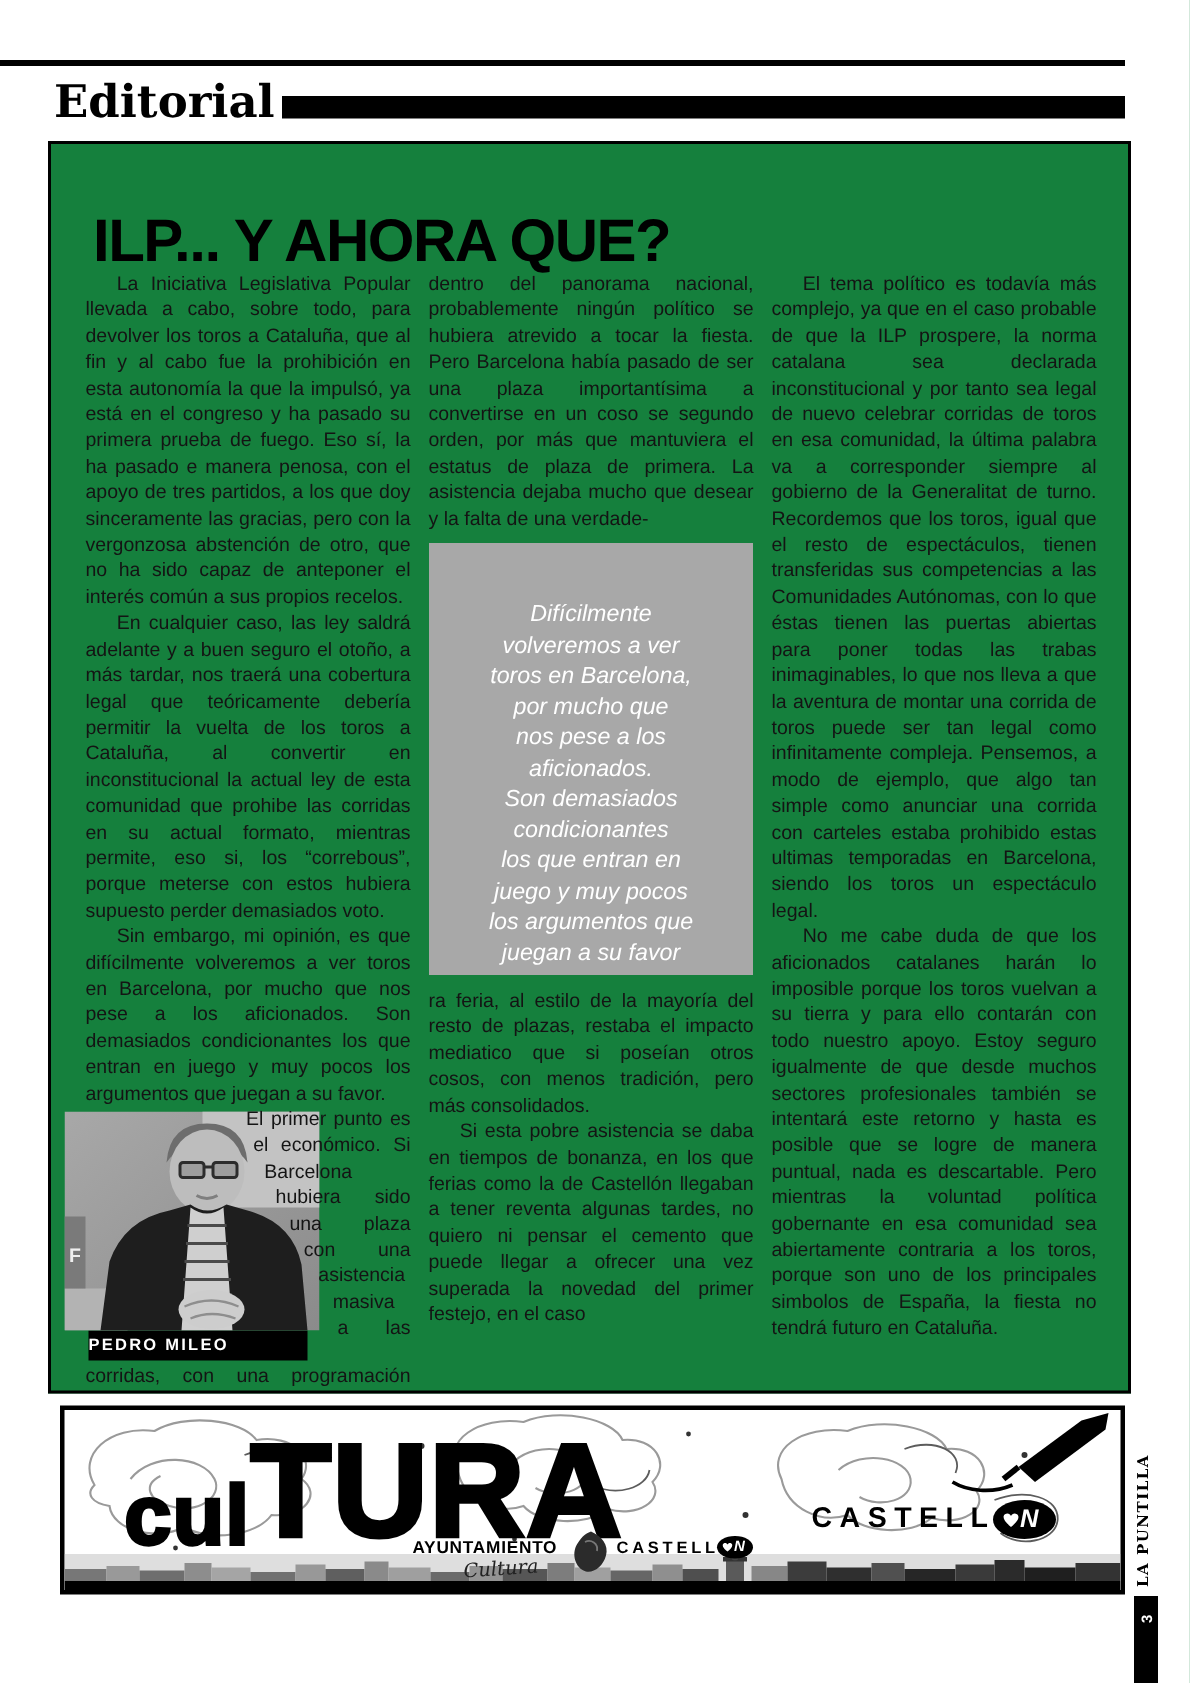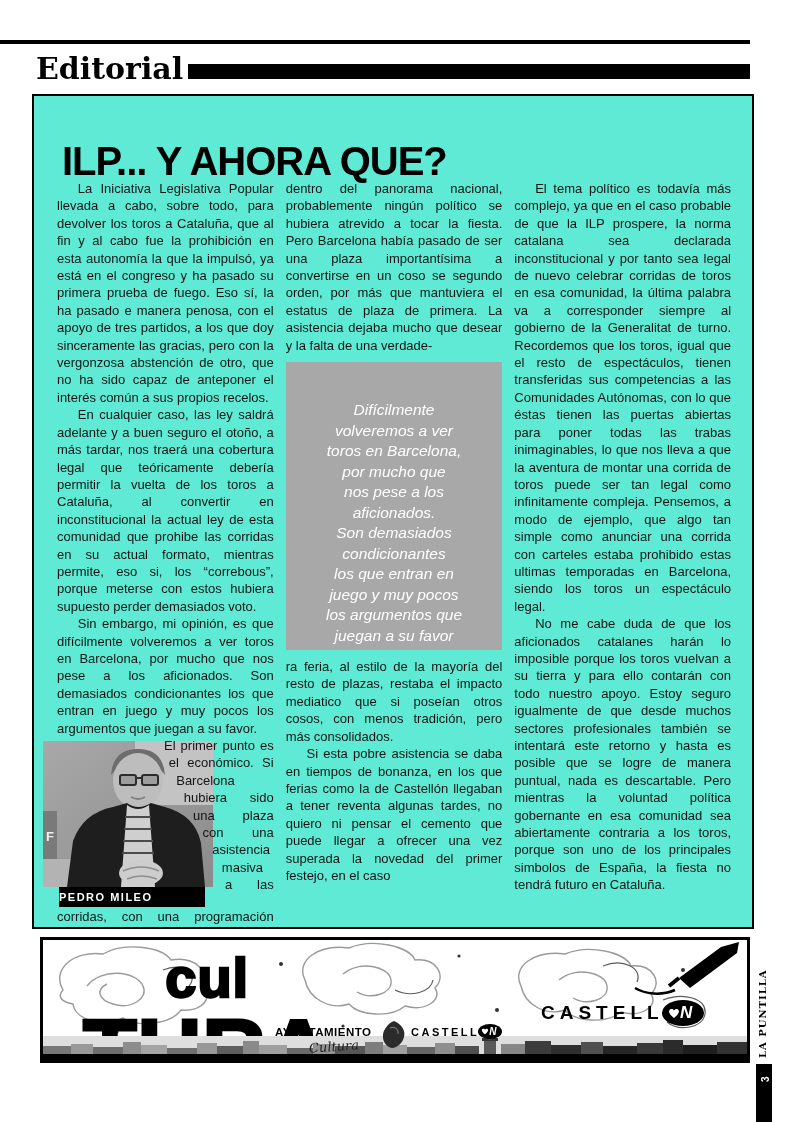--- a/index.html
+++ b/index.html
@@ -4,21 +4,21 @@
 <style>
   html,body{margin:0;padding:0;background:#fff;overflow:hidden;}
   .page{position:relative;width:793px;height:1122px;background:#fff;
         font-family:"Liberation Sans",sans-serif;color:#111;}
   
   .top-rule{position:absolute;left:0;top:40px;width:750px;height:4px;background:#000;}
   .ed-row{position:absolute;left:36px;top:50px;width:714px;height:36px;display:flex;align-items:center;}
   .ed-label{font-family:"DejaVu Serif",serif;font-weight:bold;font-size:30px;letter-spacing:0px;color:#000;white-space:nowrap;}
   .ed-bar{flex:1;height:15px;background:#000;margin-left:5px;margin-top:6px;}
   
-  .main-box{position:absolute;left:32px;top:94px;width:718px;height:831px;background:#5eead4;
+  .main-box{position:absolute;left:32px;top:94px;width:718px;height:831px;background:#15803d;
             border:2px solid #000;overflow:hidden;}
   .headline{position:absolute;left:28px;top:16px;font-size:40px;font-weight:bold;letter-spacing:-1px;color:#000;}
   .cols{position:absolute;left:23px;top:84px;width:674px;height:742px;display:flex;gap:12px;}
   .col{width:217px;font-size:13px;line-height:17.4px;text-align:justify;color:#141414;}
   .col p{margin:0;text-indent:1.6em;}
   .col p.cont,.col p.wrapped{text-indent:0;}
   .pullquote{margin:8px 0;height:288px;background:#a8a8a8;color:#fff;font-weight:normal;font-style:italic;
              font-size:15.5px;line-height:20.5px;text-align:center;white-space:pre-line;
              padding:38px 6px 6px 6px;box-sizing:border-box;}
   
@@ -26,21 +26,21 @@
                shape-outside:polygon(0% 0%,56% 0%,62% 22%,72% 45%,86% 70%,100% 95%,100% 100%,0% 100%);
                shape-margin:8px;}
   .photo-float svg{display:block;}
   .photo-caption{display:block;margin-left:16px;width:146px;height:20px;background:#000;color:#fff;
                  font-size:11px;font-weight:bold;letter-spacing:1.5px;line-height:20px;
                  box-sizing:border-box;white-space:nowrap;}
   
   .banner{position:absolute;left:40px;top:937px;width:710px;height:126px;background:#fff;
           border:3px solid #000;box-sizing:border-box;overflow:hidden;}
   .scribbles{position:absolute;left:0;top:0;z-index:1;}
-  .cultura{position:absolute;left:40px;top:10px;z-index:2;display:flex;align-items:center;color:#000;flex-direction:column;}
+  .cultura{position:absolute;left:40px;top:10px;z-index:2;display:flex;align-items:flex-end;color:#000;}
   .cultura .small{font-size:56px;font-weight:bold;letter-spacing:1px;line-height:1;-webkit-text-stroke:2.5px #000;}
   .cultura .big{font-size:88px;font-weight:bold;letter-spacing:1px;line-height:1;-webkit-text-stroke:3px #000;}
   .pen{position:absolute;right:4px;top:2px;z-index:2;}
   .castellon{position:absolute;z-index:3;display:flex;align-items:center;color:#000;font-weight:bold;justify-content:space-between;}
   .castellon.big-brand{left:498px;top:60px;font-size:19px;letter-spacing:5px;}
   .castellon.small-brand{left:368px;top:84px;font-size:11px;letter-spacing:2.5px;}
   .oval{position:relative;background:#000;border-radius:50%;color:#fff;display:flex;align-items:center;justify-content:center;}
   .oval.big{width:42px;height:26px;margin-left:-2px;}
   .oval.small{width:24px;height:15px;margin-left:-1px;}
   .oval .n{font-weight:bold;color:#fff;font-style:italic;}

